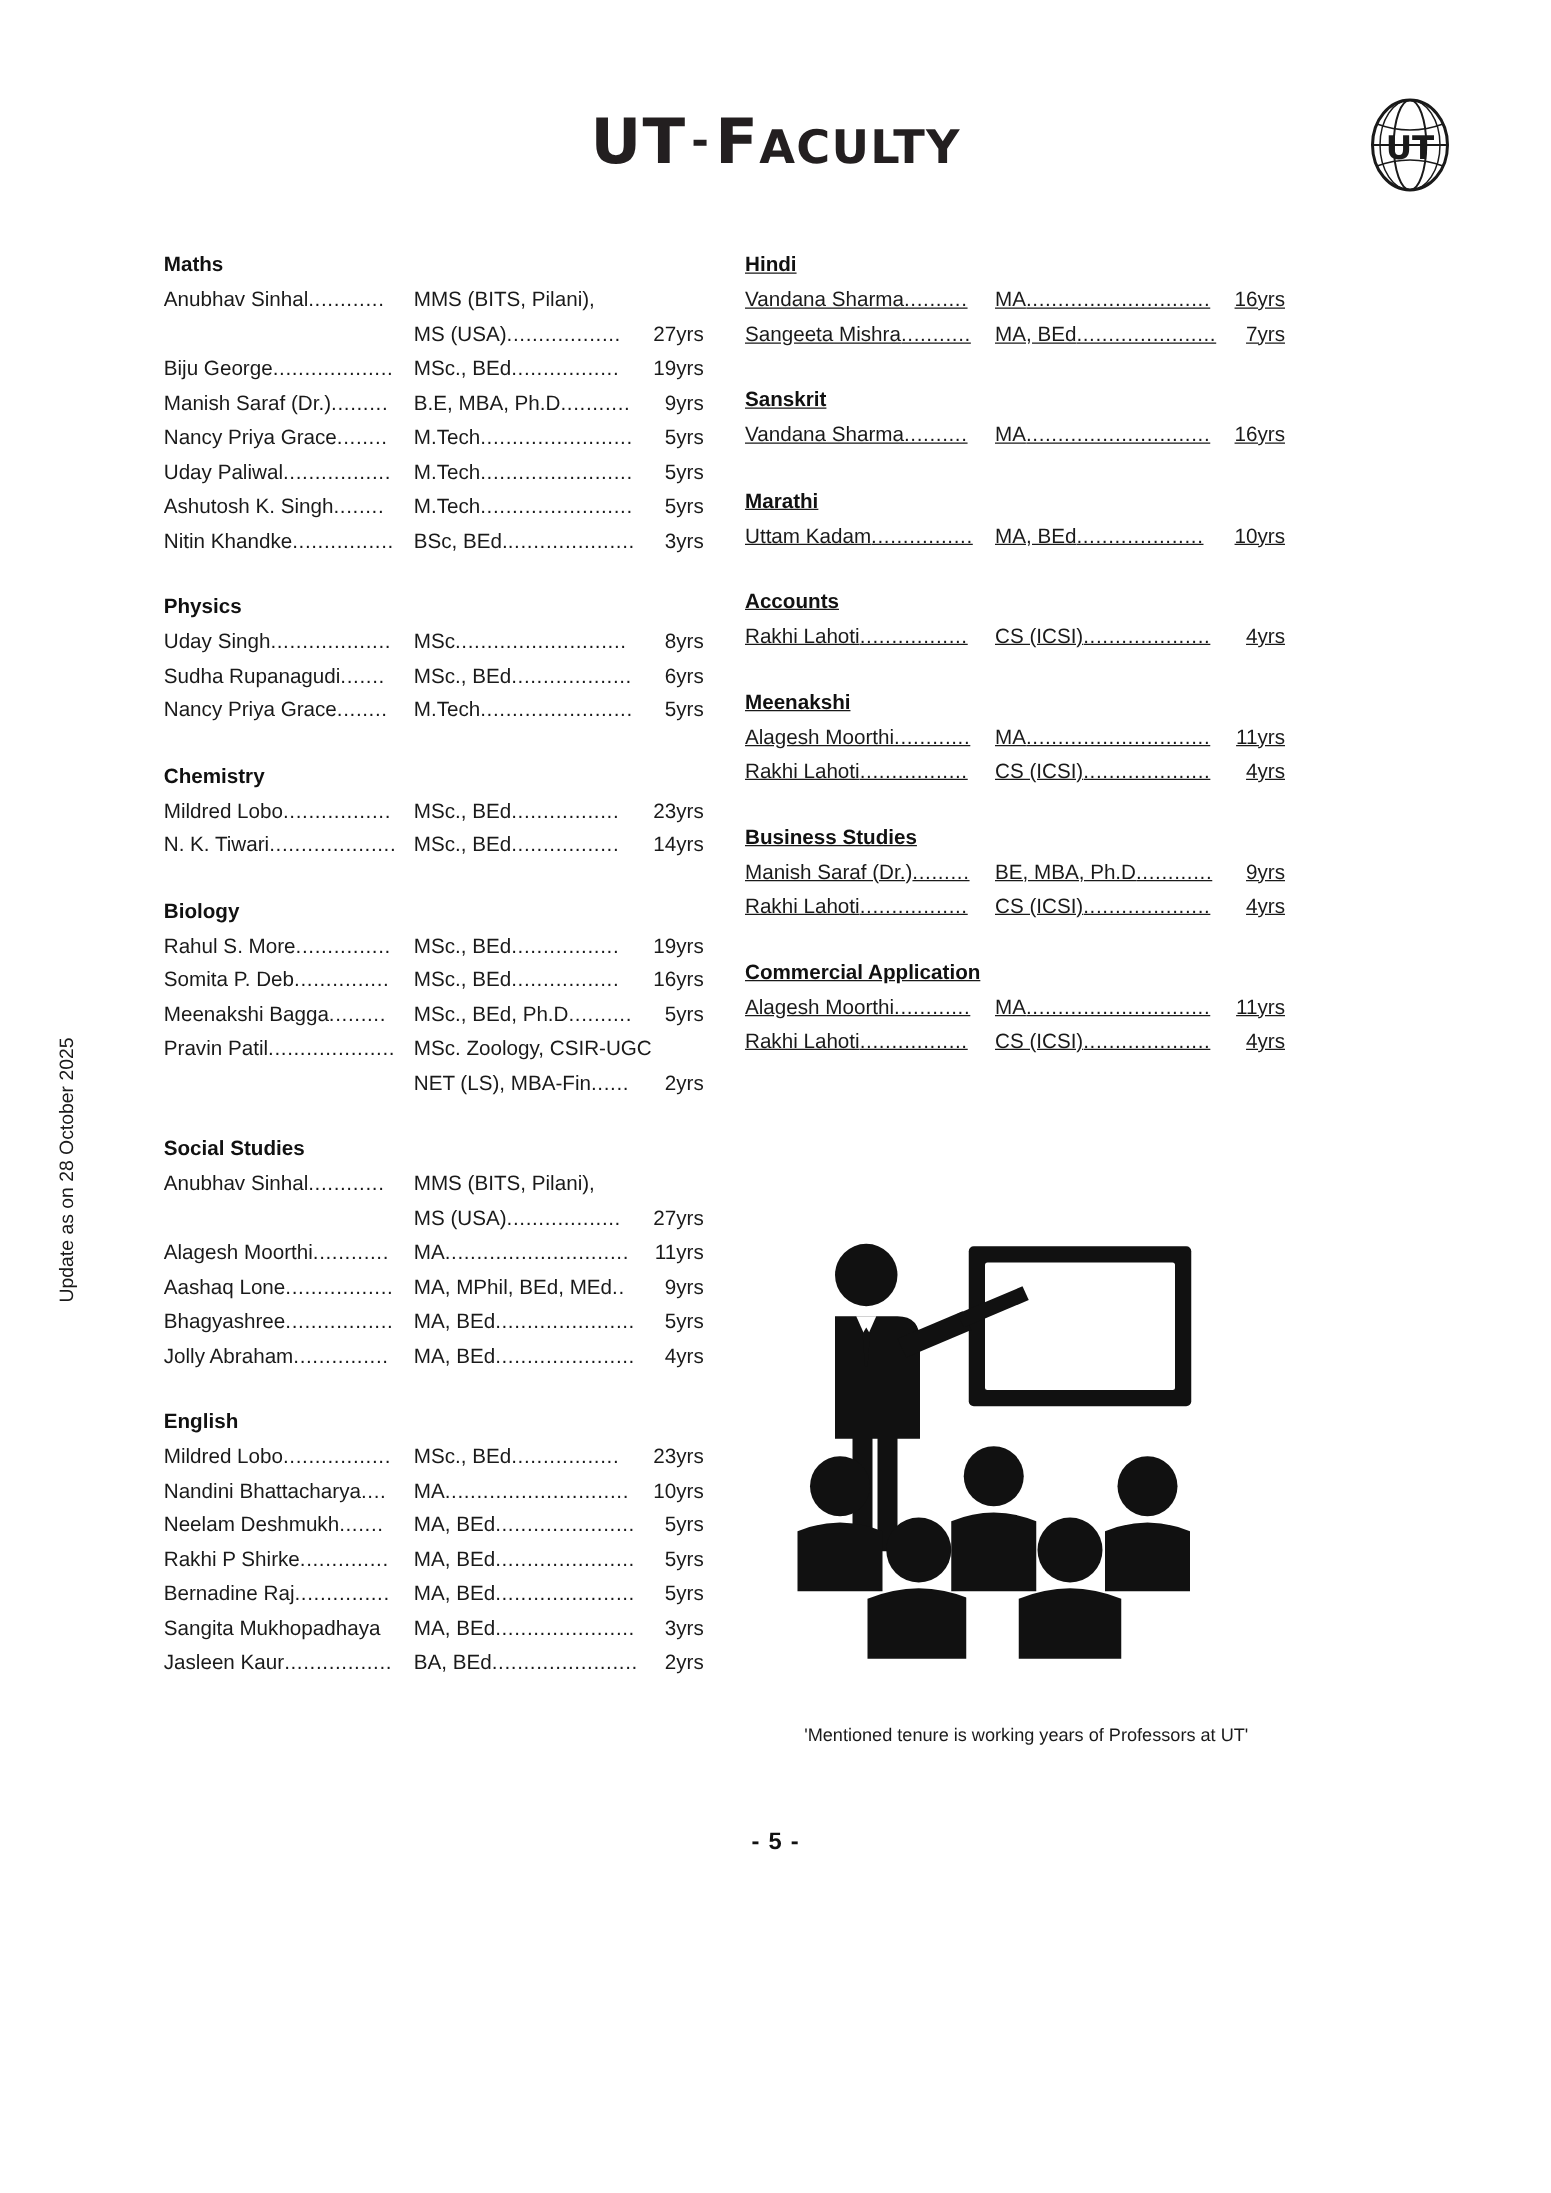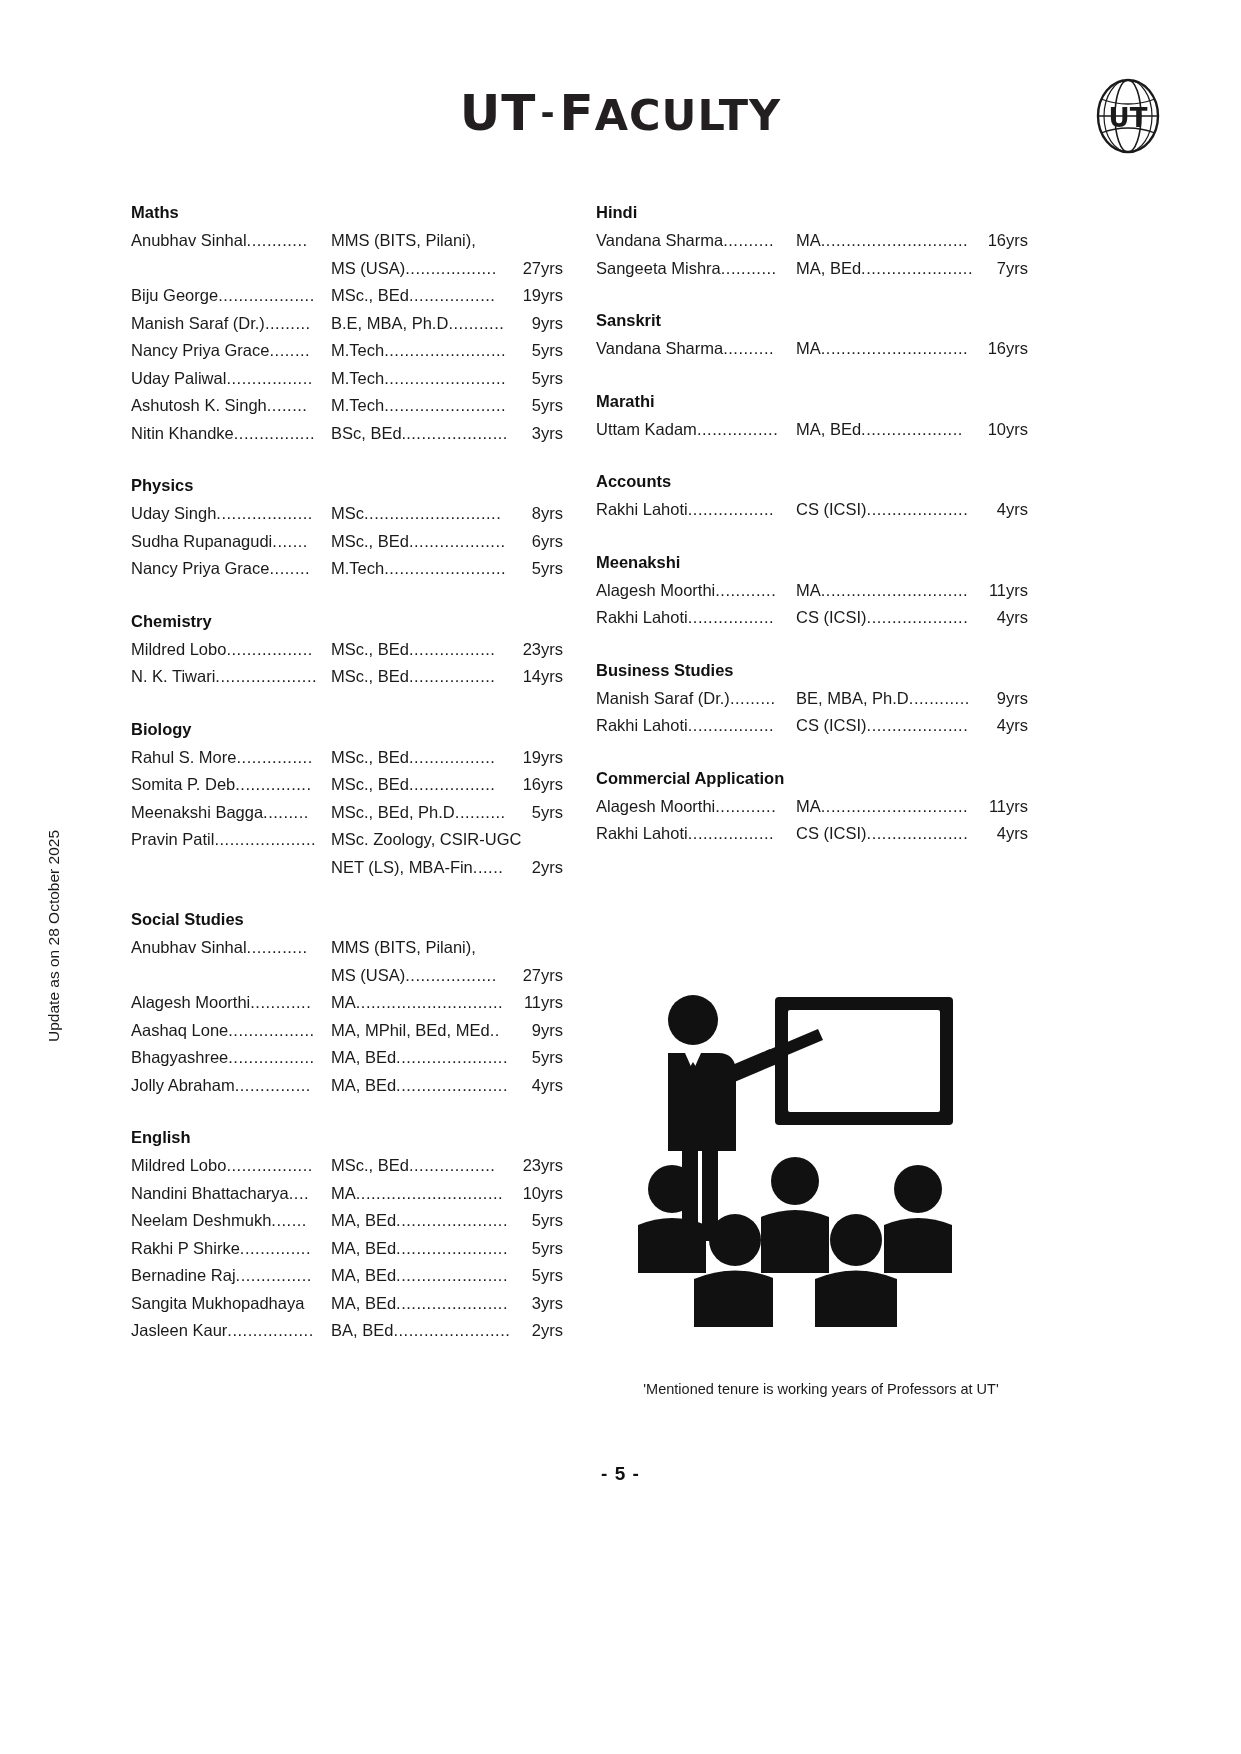--- a/index.html
+++ b/index.html
@@ -34,21 +34,21 @@
     width: 1241px;
     text-align: center;
     font-family: "DejaVu Sans", sans-serif;
     font-weight: bold;
     font-size: 50px;
     letter-spacing: 1px;
     color: #231f20;
     white-space: pre;
   }
   .doc-title .big { font-size: 50px; }
-  .doc-title .sc  { font-size: 43px; }
+  .doc-title .sc  { font-size: 37px; }
   .doc-title .dash {
     font-size: 34px;
     position: relative;
     top: -6px;
     padding: 0 4px;
   }
 
   
   .logo {
     position: absolute;
@@ -70,21 +70,21 @@
     white-space: nowrap;
   }
 
   
   .col {
     position: absolute;
     top: 198px;
     width: 432px;
   }
   .col-left  { left: 131px; }
-  .col-right { left: 596px; }
+  .col-right { left: 596px; text-decoration: underline; }
 
   .dept {
     font-weight: bold;
     font-size: 16.5px;
     line-height: 28px;
     margin: 0 0 1px 0;
     color: #111;
   }
   .dept.spaced { margin-top: 24px; }
 

